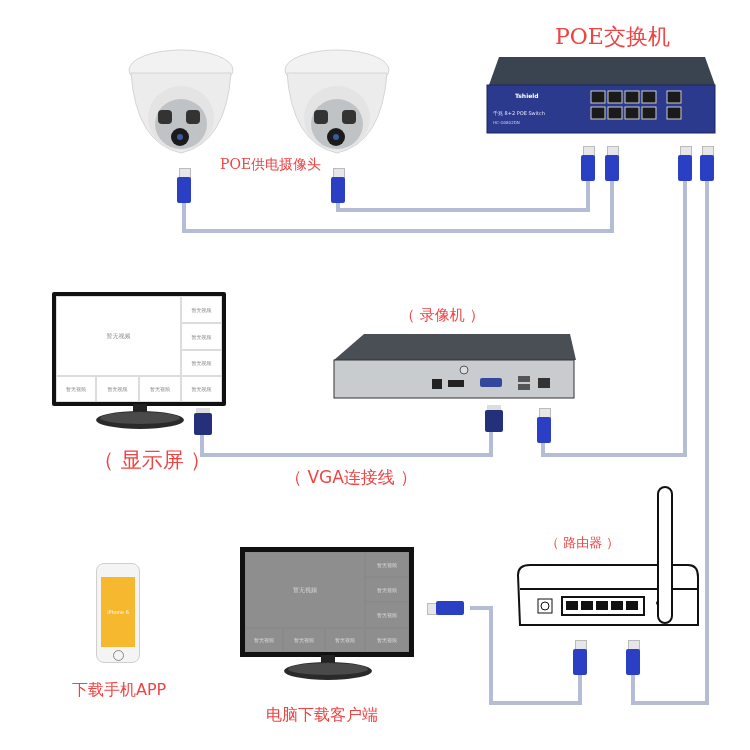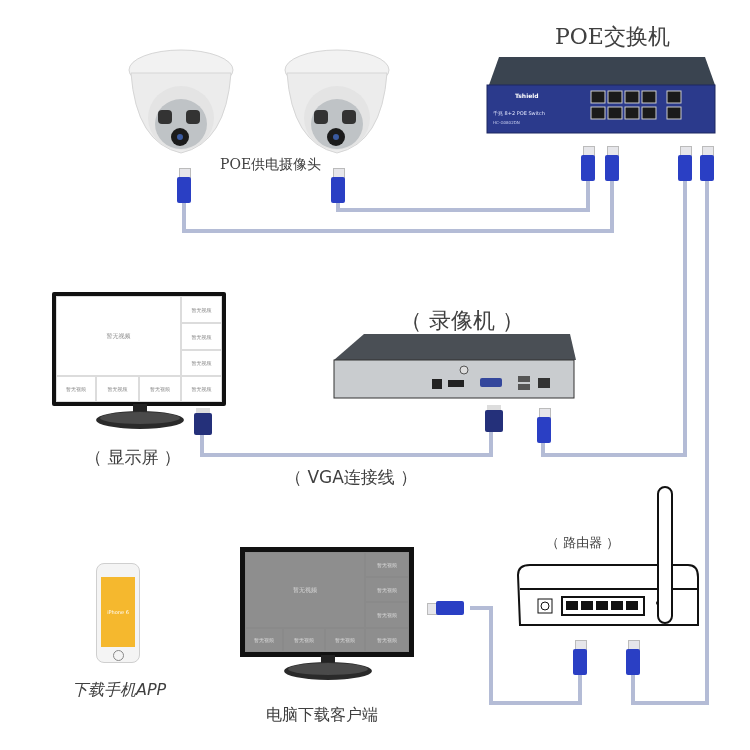--- a/index.html
+++ b/index.html
@@ -1,18 +1,18 @@
 <!DOCTYPE html>
 <html><head>
 <meta charset="utf-8">
 <style>
   html, body { margin:0; padding:0; background:#ffffff; }
   body { width:750px; height:750px; position:relative; overflow:hidden; font-family:"DejaVu Sans", sans-serif; }
   .abs { position:absolute; }
-  .lbl { position:absolute; color:#404040; white-space:nowrap; }
+  .lbl { position:absolute; color:#ef4444; white-space:nowrap; }
   .serif { font-family:"DejaVu Serif", serif; }
   svg#cables { position:absolute; left:0; top:0; }
   .tile { position:absolute; border:1px solid #dcdcdc; box-sizing:border-box; display:flex; align-items:center; justify-content:center; font-size:5px; color:#8a8a8a; }
   .tile.dark { border-color:#8a8a8a; color:#d8d8d8; }
 </style>
 </head>
 <body>
 
 <svg id="cables" width="750" height="750">
   <g fill="none" stroke="#b4bcd6" stroke-width="4" stroke-linejoin="miter">
@@ -26,25 +26,25 @@
     <path d="M707 180 V703 H633 V672"></path>
 
     <path d="M580 672 V703 H491 V608 H470"></path>
 
     <path d="M491 425 V455 H202 V435"></path>
   </g>
 </svg>
 
 <div class="lbl serif" style="left:555px;top:22px;font-size:22px;">POE交换机</div>
 <div class="lbl serif" style="left:220px;top:156px;font-size:14px;">POE供电摄像头</div>
-<div class="lbl" style="left:400px;top:306px;font-size:22px;">（ 录像机 ）</div>
-<div class="lbl" style="left:85px;top:446px;font-size:17px;text-align:center;">（ 显示屏 ）</div>
+<div class="lbl" style="left:400px;top:306px;font-size:15px;">（ 录像机 ）</div>
+<div class="lbl" style="left:93px;top:446px;font-size:21px;text-align:center;">（ 显示屏 ）</div>
 <div class="lbl" style="left:285px;top:466px;font-size:17px;">（ VGA连接线 ）</div>
 <div class="lbl" style="left:546px;top:534px;font-size:13px;">（ 路由器 ）</div>
-<div class="lbl" style="left:72px;top:680px;font-size:16px;font-style:italic;">下载手机APP</div>
+<div class="lbl" style="left:72px;top:680px;font-size:16px;">下载手机APP</div>
 <div class="lbl" style="left:266px;top:705px;font-size:16px;">电脑下载客户端</div>
 
 <div class="abs" style="left:128px;top:48px;width:106px;height:110px;">
   <svg width="106" height="110">
     <ellipse cx="53" cy="22" rx="52" ry="20" fill="#f2f2f2" stroke="#d6d6d6"></ellipse>
     <path d="M3 25 Q8 95 53 105 Q98 95 103 25 Z" fill="#ececec" stroke="#d6d6d6"></path>
     <ellipse cx="53" cy="70" rx="33" ry="32" fill="#e4e4e4"></ellipse>
     <ellipse cx="53" cy="76" rx="26" ry="25" fill="#bfc3c6"></ellipse>
     <rect x="30" y="62" width="14" height="14" rx="4" fill="#333"></rect>
     <rect x="58" y="62" width="14" height="14" rx="4" fill="#333"></rect>

